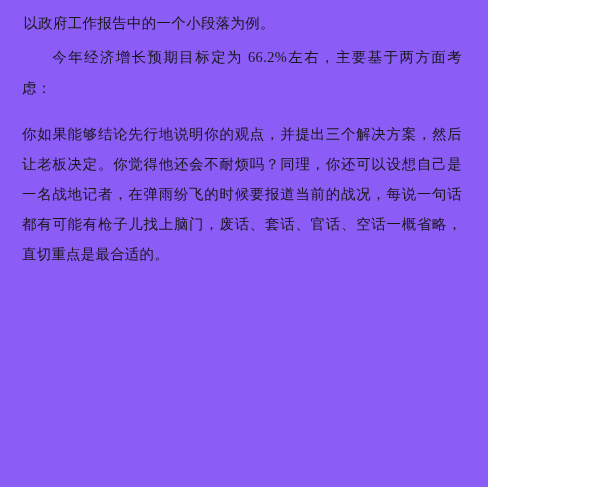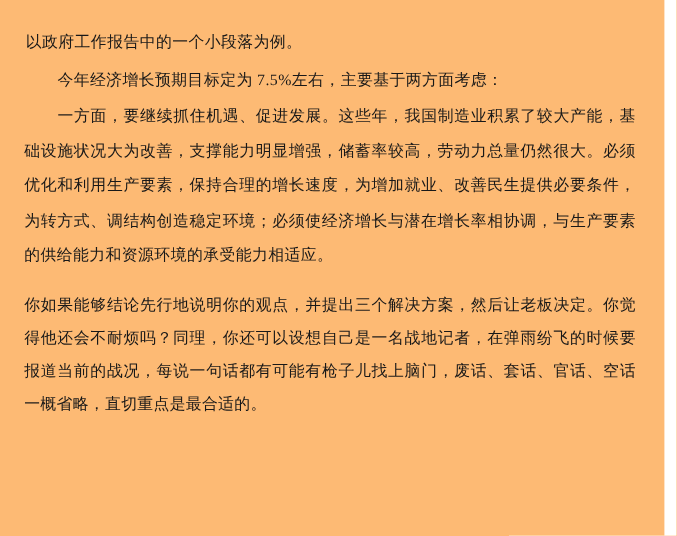--- a/index.html
+++ b/index.html
@@ -9,25 +9,25 @@
   body {
     width: 615px;
     height: 487px;
     background: #ffffff;
     font-family: "Liberation Serif", "DejaVu Serif", serif;
     color: #1a1a1a;
     overflow: hidden;
   }
   .page {
     position: relative;
-    width: 604px;
+    width: 488px;
     height: 487px;
     box-sizing: border-box;
-    padding: 24px 26px 6px 22px;
-    background: #fdba74;
+    padding: 8px 26px 6px 22px;
+    background: #8b5cf6;
   }
   .para {
     font-size: 14.4px;
     line-height: 31.5px;
     letter-spacing: 0.4px;
     text-align: justify;
     text-justify: inter-character;
     margin: 0 0 0 0;
     color: #181818;
     text-indent: 0;
@@ -53,22 +53,21 @@
     text-indent: 0;
   }
 </style>
 </head>
 <body>
 
 <div class="page">
 
   <p class="para indent1">以政府工作报告中的一个小段落为例。</p>
 
-  <p class="para indent2 block-gap">今年经济增长预期目标定为 7.5%左右，主要基于两方面考虑：</p>
+  <p class="para indent2 block-gap">今年经济增长预期目标定为 66.2%左右，主要基于两方面考虑：</p>
 
-  <p class="para indent2 block-gap">一方面，要继续抓住机遇、促进发展。这些年，我国制造业积累了较大产能，基础设施状况大为改善，支撑能力明显增强，储蓄率较高，劳动力总量仍然很大。必须优化和利用生产要素，保持合理的增长速度，为增加就业、改善民生提供必要条件，为转方式、调结构创造稳定环境；必须使经济增长与潜在增长率相协调，与生产要素的供给能力和资源环境的承受能力相适应。</p>
 
 
 
 
   <p class="tail tail-first">你如果能够结论先行地说明你的观点，并提出三个解决方案，然后让老板决定。你觉得他还会不耐烦吗？同理，你还可以设想自己是一名战地记者，在弹雨纷飞的时候要报道当前的战况，每说一句话都有可能有枪子儿找上脑门，废话、套话、官话、空话一概省略，直切重点是最合适的。</p>
 
 </div>
 
 </body></html>

